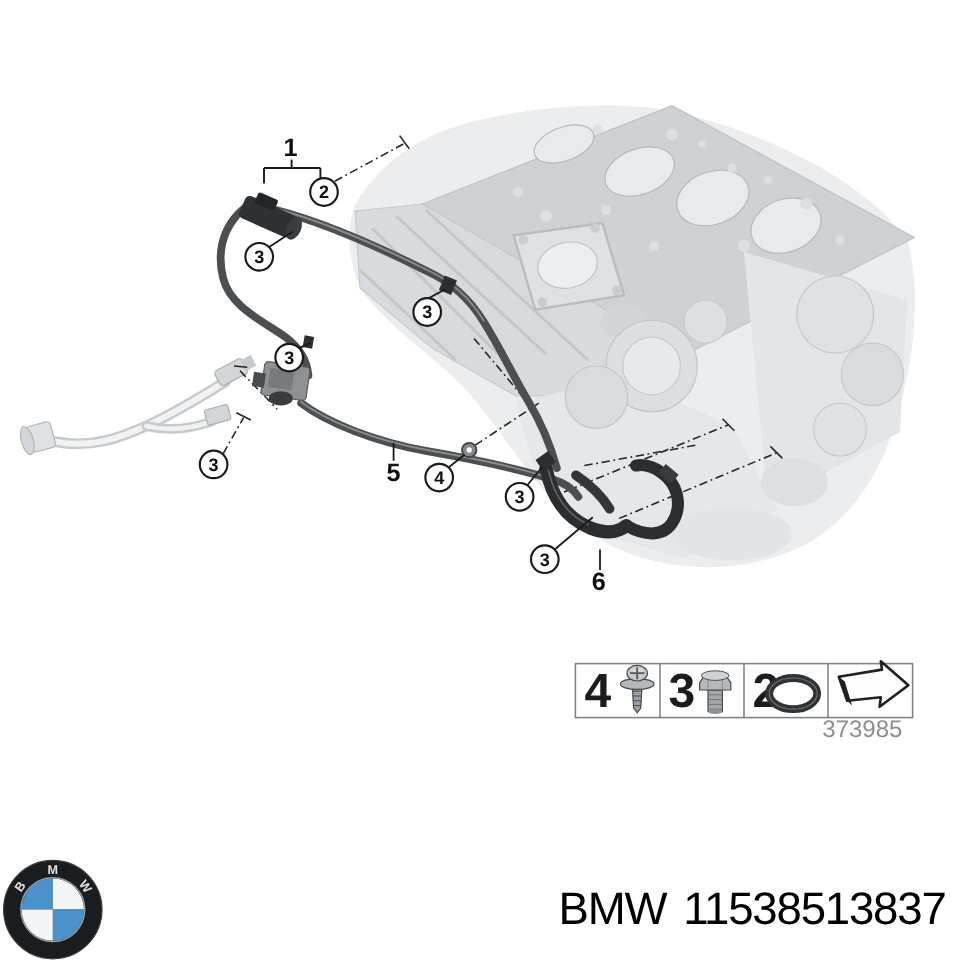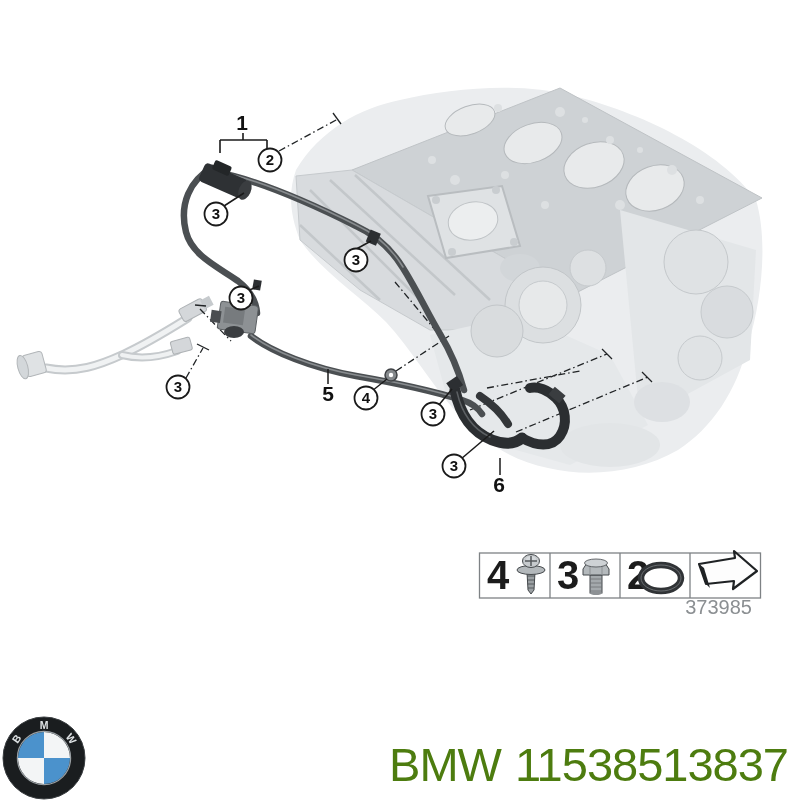--- a/index.html
+++ b/index.html
@@ -3,21 +3,21 @@
 <meta charset="utf-8">
 <style>
   html,body{margin:0;padding:0;background:#ffffff;}
   .page{position:relative;width:800px;height:800px;background:#ffffff;overflow:hidden;
         font-family:"Liberation Sans", sans-serif;}
   svg text{font-family:"Liberation Sans", sans-serif;}
   .callout-circled{font-size:15px;font-weight:bold;fill:#111;}
   .callout-plain{font-size:21px;font-weight:bold;fill:#111;}
   .legend-num{font-size:40px;font-weight:bold;fill:#1c1c1c;}
   .legend-code{font-size:20px;fill:#8b8f92;}
-  .footer-text{position:absolute;top:737px;right:12px;font-size:47px;color:#4d7c0f;
+  .footer-text{position:absolute;top:737px;right:12px;font-size:38px;color:#000000;
                white-space:nowrap;letter-spacing:-1px;}
   .footer-text .sep{display:inline-block;width:14px;}
   .logo-wrap{position:absolute;left:2px;top:716px;width:84px;height:84px;}
 </style>
 </head>
 <body>
 
 <div class="page">
 
   <svg width="800" height="716" viewBox="0 0 800 716">

